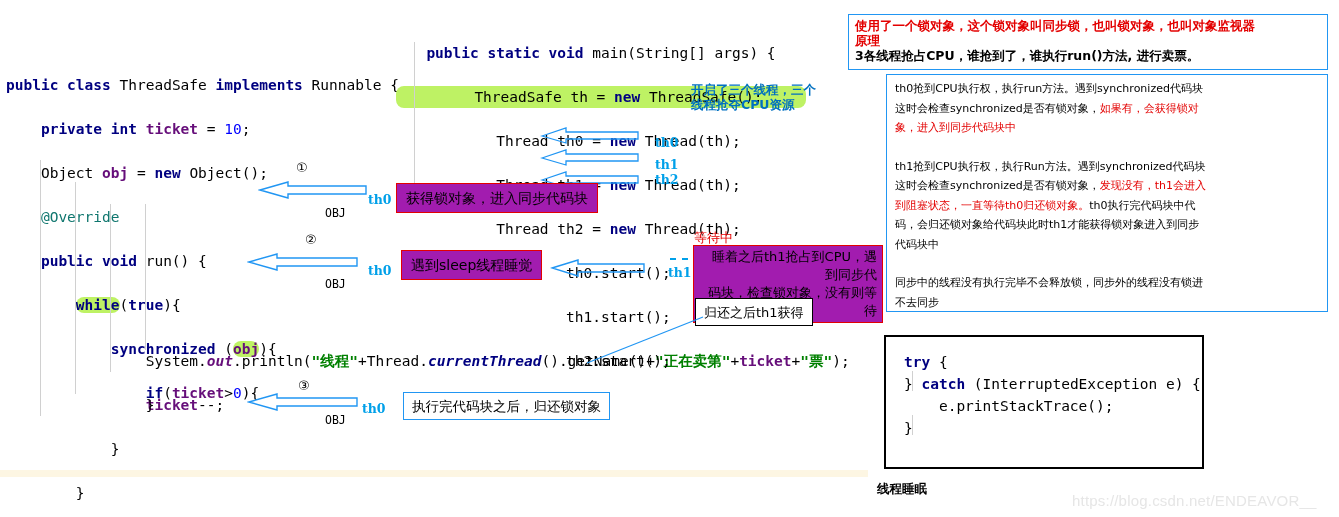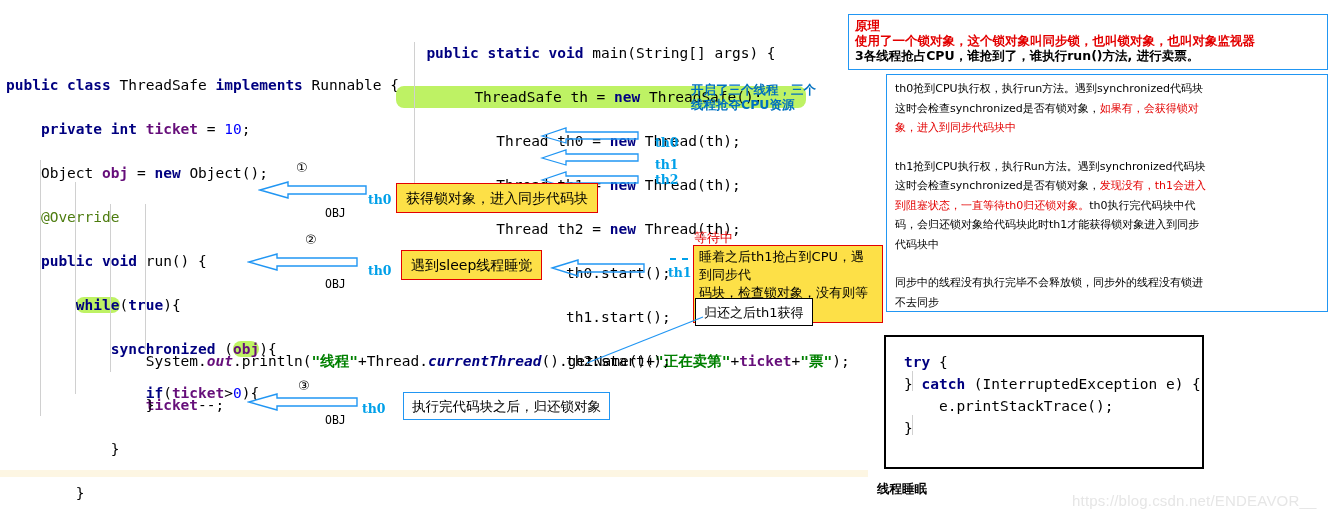--- a/index.html
+++ b/index.html
@@ -12,27 +12,27 @@
   
   .code{
     font-family:"DejaVu Sans Mono",monospace;
     font-size:14.5px;line-height:22px;white-space:pre;color:#000000;
   }
   .kw{color:#000080;font-weight:bold;}
   .cls{color:#000000;}
   .num{color:#0000ff;}
   .str{color:#008000;font-weight:bold;}
   .fld{color:#660e7a;font-weight:bold;}
-  .ann{color:#4d7c0f;}
+  .ann{color:#0f766e;}
   .ital{font-style:italic;color:#660e7a;font-weight:bold;}
   .statital{font-style:italic;}
   .hl{background:#bef264;border-radius:8px;}
   .guide{position:absolute;width:1px;background:#d0d0d0;}
   
-  .boxred{border:1.5px solid #e30000;background:#fde047;}
+  .boxred{border:1.5px solid #e30000;background:#a21caf;text-align:right;}
   .boxblue{border:1.5px solid #2196f3;background:#ffffff;}
   .boxblack{border:1.5px solid #000000;background:#ffffff;}
   .cn{font-family:"DejaVu Sans",sans-serif;}
   .redtxt{color:#e30000;}
   .bluetxt{color:#0070c0;}
   .lbl-th{color:#00a0e9;font-weight:bold;font-family:"DejaVu Serif",serif;font-size:12.5px;}
   .objlbl{font-family:"DejaVu Sans Mono",monospace;font-size:11.5px;color:#000;}
   .circnum{font-size:13px;color:#000;}
   .watermark{
     color:#e6e6e6;font-size:15px;font-family:"Liberation Sans",sans-serif;
@@ -167,22 +167,22 @@
   <path d="M2,10 L30,2 L30,6 L110,6 L110,14 L30,14 L30,18 Z" fill="none" stroke="#2196f3" stroke-width="1.4"></path>
 </svg>
 <div class="abs lbl-th" style="left:362px;top:401px;"><span>th0</span></div>
 <div class="abs objlbl" style="left:325px;top:413px;"><span>OBJ</span></div>
 
 <div class="abs boxblue" style="left:403px;top:392px;padding:3px 8px;">
   <span class="cn" style="font-size:13.5px;">执行完代码块之后，归还锁对象</span>
 </div>
 
 <div class="abs boxblue" style="left:848px;top:14px;width:480px;height:56px;box-sizing:border-box;padding:3px 6px;">
+  <div class="cn bold-cn redtxt" style="font-size:12.5px;line-height:15px;">使用了一个锁对象，这个锁对象叫同步锁，也叫锁对象，也叫对象监视器</div>
   <div class="cn bold-cn redtxt" style="font-size:12.5px;line-height:15px;">原理</div>
-  <div class="cn bold-cn redtxt" style="font-size:12.5px;line-height:15px;">使用了一个锁对象，这个锁对象叫同步锁，也叫锁对象，也叫对象监视器</div>
   <div class="cn bold-cn" style="font-size:12.5px;line-height:15px;color:#000;">3各线程抢占CPU，谁抢到了，谁执行run()方法, 进行卖票。</div>
 </div>
 
 <div class="abs boxblue" style="left:886px;top:74px;width:442px;height:238px;box-sizing:border-box;padding:4px 8px;">
   <div class="cn" style="font-size:11px;line-height:19.5px;color:#000;">
     <div><span>th0抢到CPU执行权，执行run方法。遇到synchronized代码块</span></div>
     <div><span>这时会检查synchronized是否有锁对象，</span><span class="redtxt">如果有，会获得锁对</span></div>
     <div><span class="redtxt">象，进入到同步代码块中</span></div>
     <div style="height:19px;">&nbsp;</div>
     <div><span>th1抢到CPU执行权，执行Run方法。遇到synchronized代码块</span></div>

